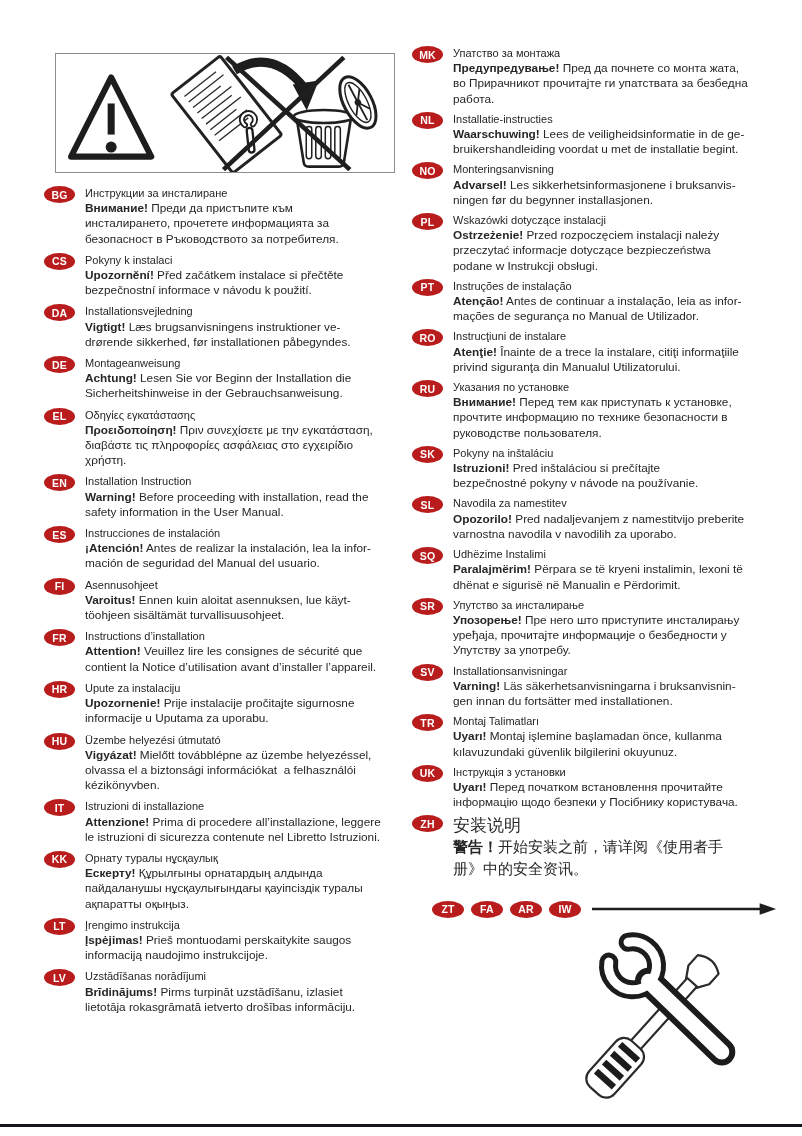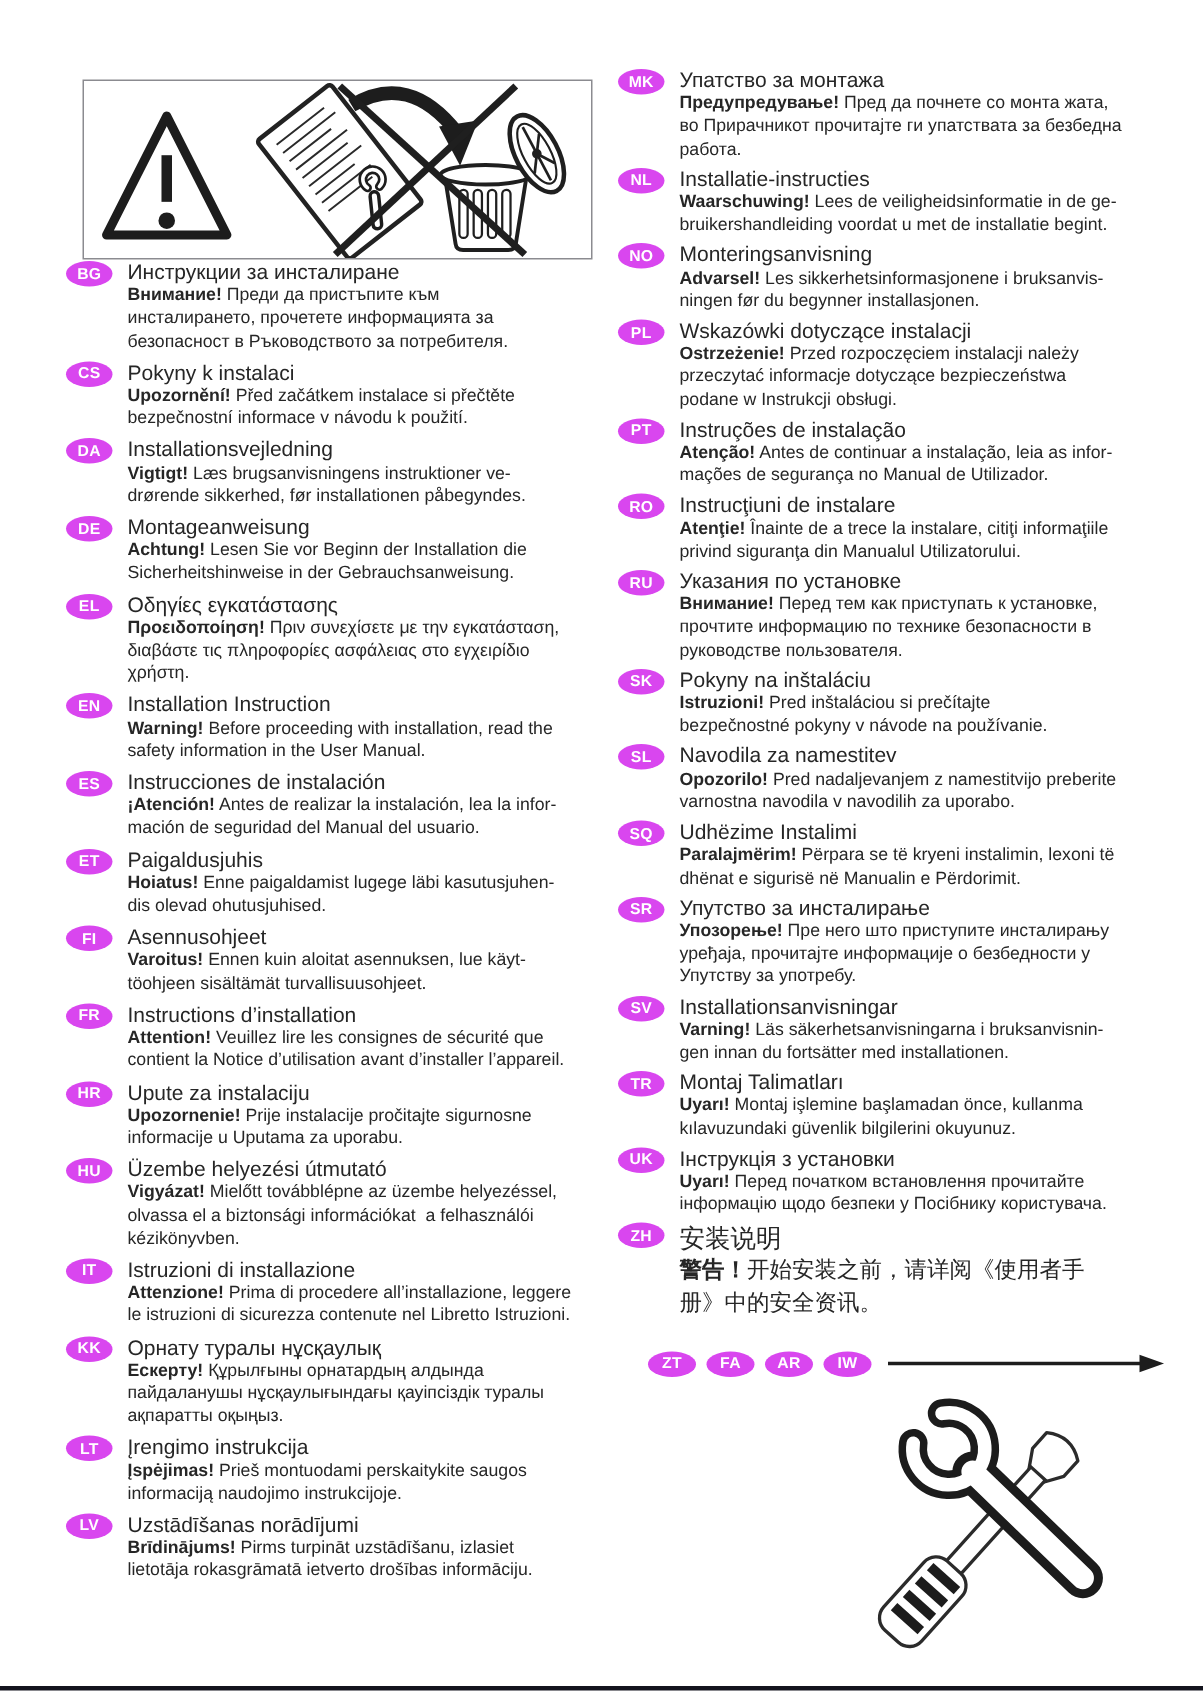--- a/index.html
+++ b/index.html
@@ -6,32 +6,32 @@
   .page{
     position:relative;width:802px;height:1136px;background:#ffffff;overflow:hidden;
     font-family:"Liberation Sans",sans-serif;color:#262626;
   }
   .figure-box{
     position:absolute;left:55px;top:53px;width:340px;height:120px;
     border:1.5px solid #8b8b90;box-sizing:border-box;background:#fff;
   }
   .figure-box svg{display:block;width:100%;height:100%;}
   .col{position:absolute;}
-  .col-left{left:44px;top:174px;width:356px;}
+  .col-left{left:44px;top:186px;width:356px;}
   .col-right{left:412px;top:46px;width:376px;}
   .entry{display:flex;align-items:flex-start;margin-bottom:6px;}
   .col-right .entry{margin-bottom:5px;}
   .badge{
     flex:0 0 31px;width:31px;height:17px;margin-right:10px;margin-top:0px;
-    background:#d946ef;border-radius:50%;color:#ffffff;
+    background:#b91c1c;border-radius:50%;color:#ffffff;
     font-size:10.5px;font-weight:700;letter-spacing:.2px;
     display:flex;align-items:center;justify-content:center;
   }
   .etext{flex:1;min-width:0;}
-  .title{font-size:14px;line-height:15.2px;white-space:pre;}
+  .title{font-size:11px;line-height:15.2px;white-space:pre;}
   .ebody{font-size:11.8px;line-height:15.2px;white-space:pre;}
   .ebody .lead{font-weight:700;}
   .entry.cjk{margin-top:4px;}
   .entry.cjk .title{font-size:17px;line-height:21px;font-family:Liberation Serif, serif;}
   .entry.cjk .ebody{font-size:15px;line-height:21.5px;white-space:pre;}
   .rtl-row{
     position:absolute;left:432px;top:900px;width:345px;height:18px;
     display:flex;align-items:center;
   }
   .rtl-row .badge{margin-right:7px;flex:0 0 32px;width:32px;}
@@ -151,28 +151,20 @@
       </div>
       <div class="entry">
         <span class="badge">ES</span>
         <div class="etext">
           <div class="title">Instrucciones de instalación</div>
           <div class="ebody"><b class="lead">¡Atención!</b><span> Antes de realizar la instalación, lea la infor-
 mación de seguridad del Manual del usuario.</span></div>
         </div>
       </div>
       <div class="entry">
-        <span class="badge">ET</span>
-        <div class="etext">
-          <div class="title">Paigaldusjuhis</div>
-          <div class="ebody"><b class="lead">Hoiatus!</b><span> Enne paigaldamist lugege läbi kasutusjuhen-
-dis olevad ohutusjuhised.</span></div>
-        </div>
-      </div>
-      <div class="entry">
         <span class="badge">FI</span>
         <div class="etext">
           <div class="title">Asennusohjeet</div>
           <div class="ebody"><b class="lead">Varoitus!</b><span> Ennen kuin aloitat asennuksen, lue käyt-
 töohjeen sisältämät turvallisuusohjeet.</span></div>
         </div>
       </div>
       <div class="entry">
         <span class="badge">FR</span>
         <div class="etext">

